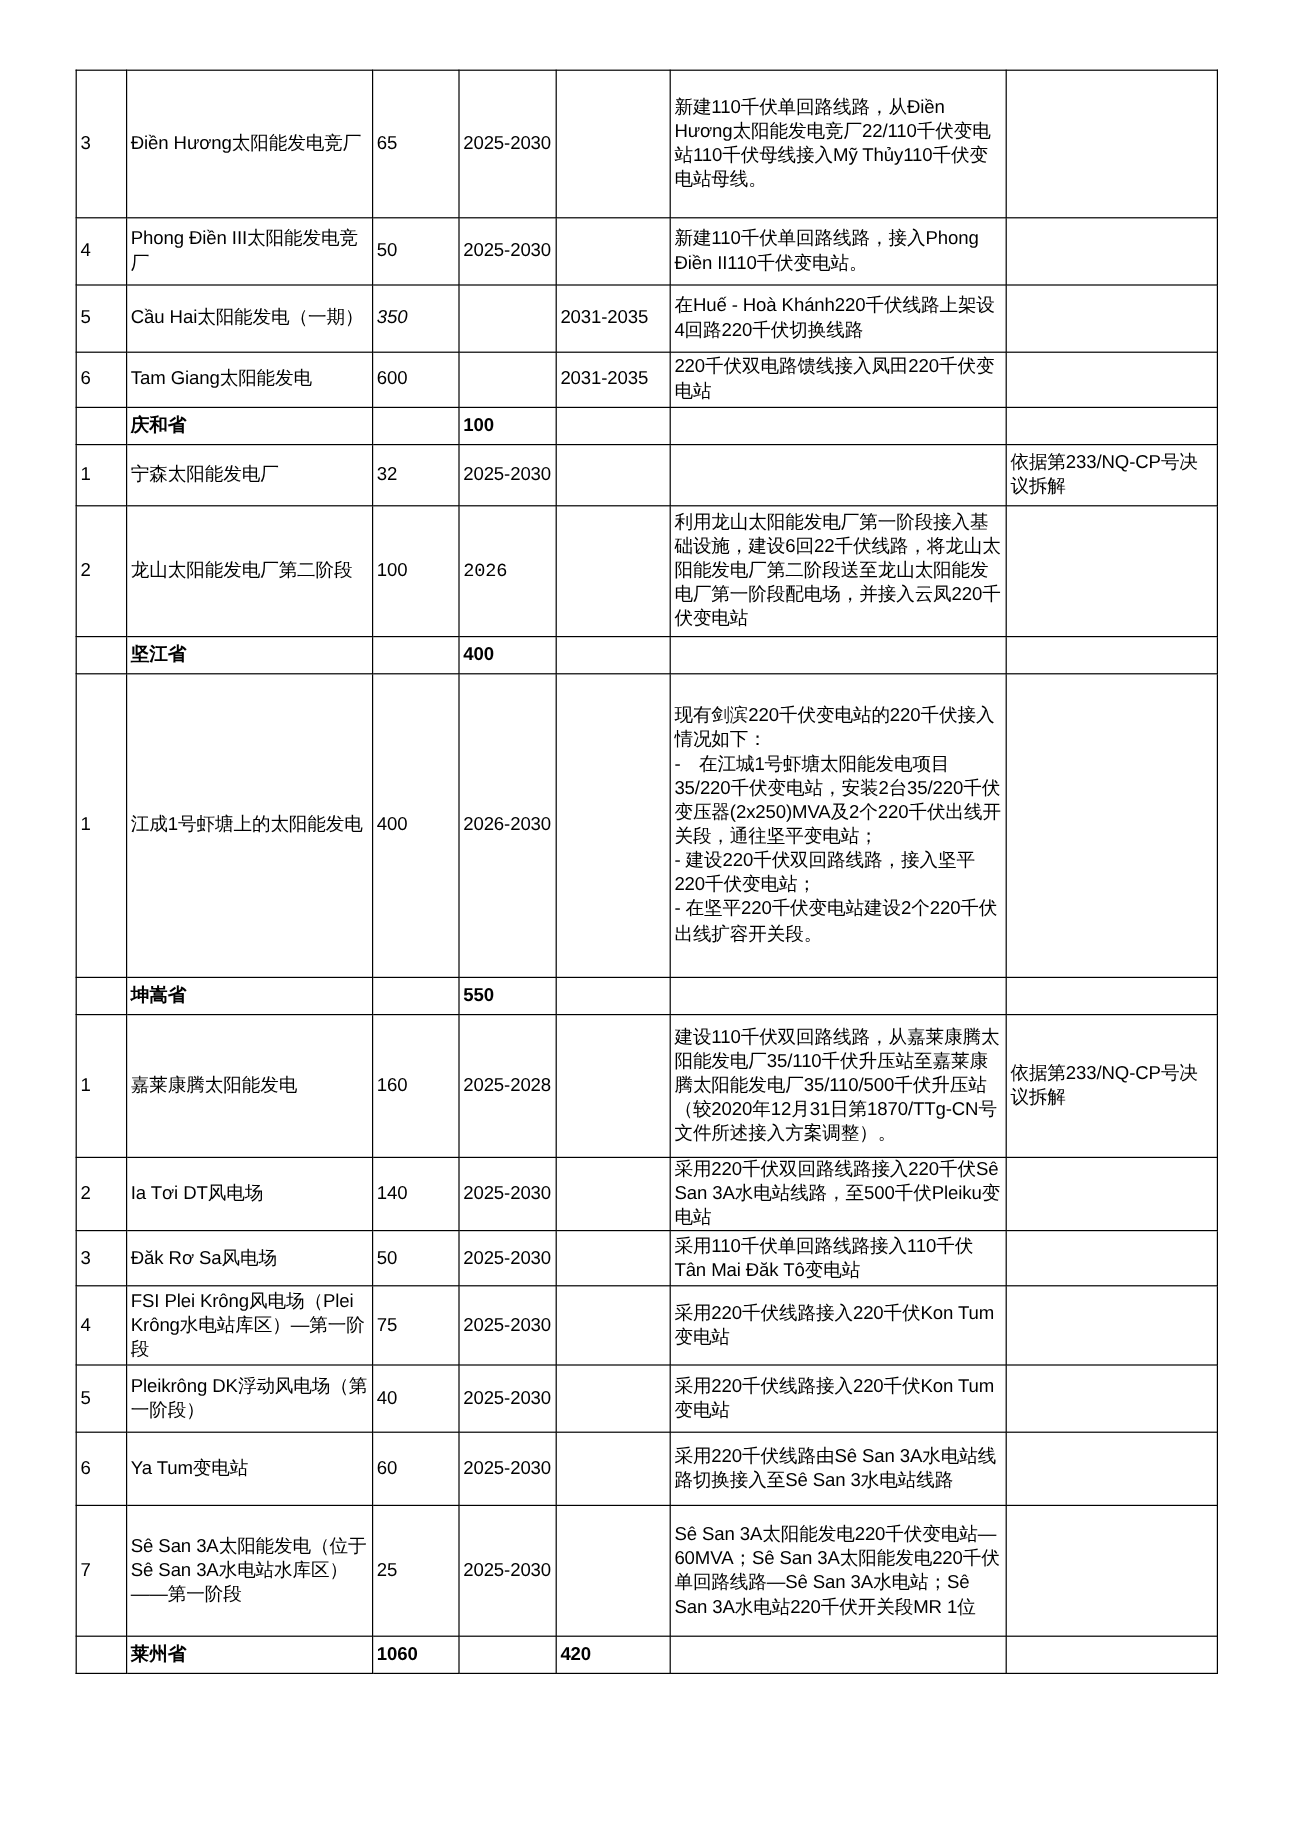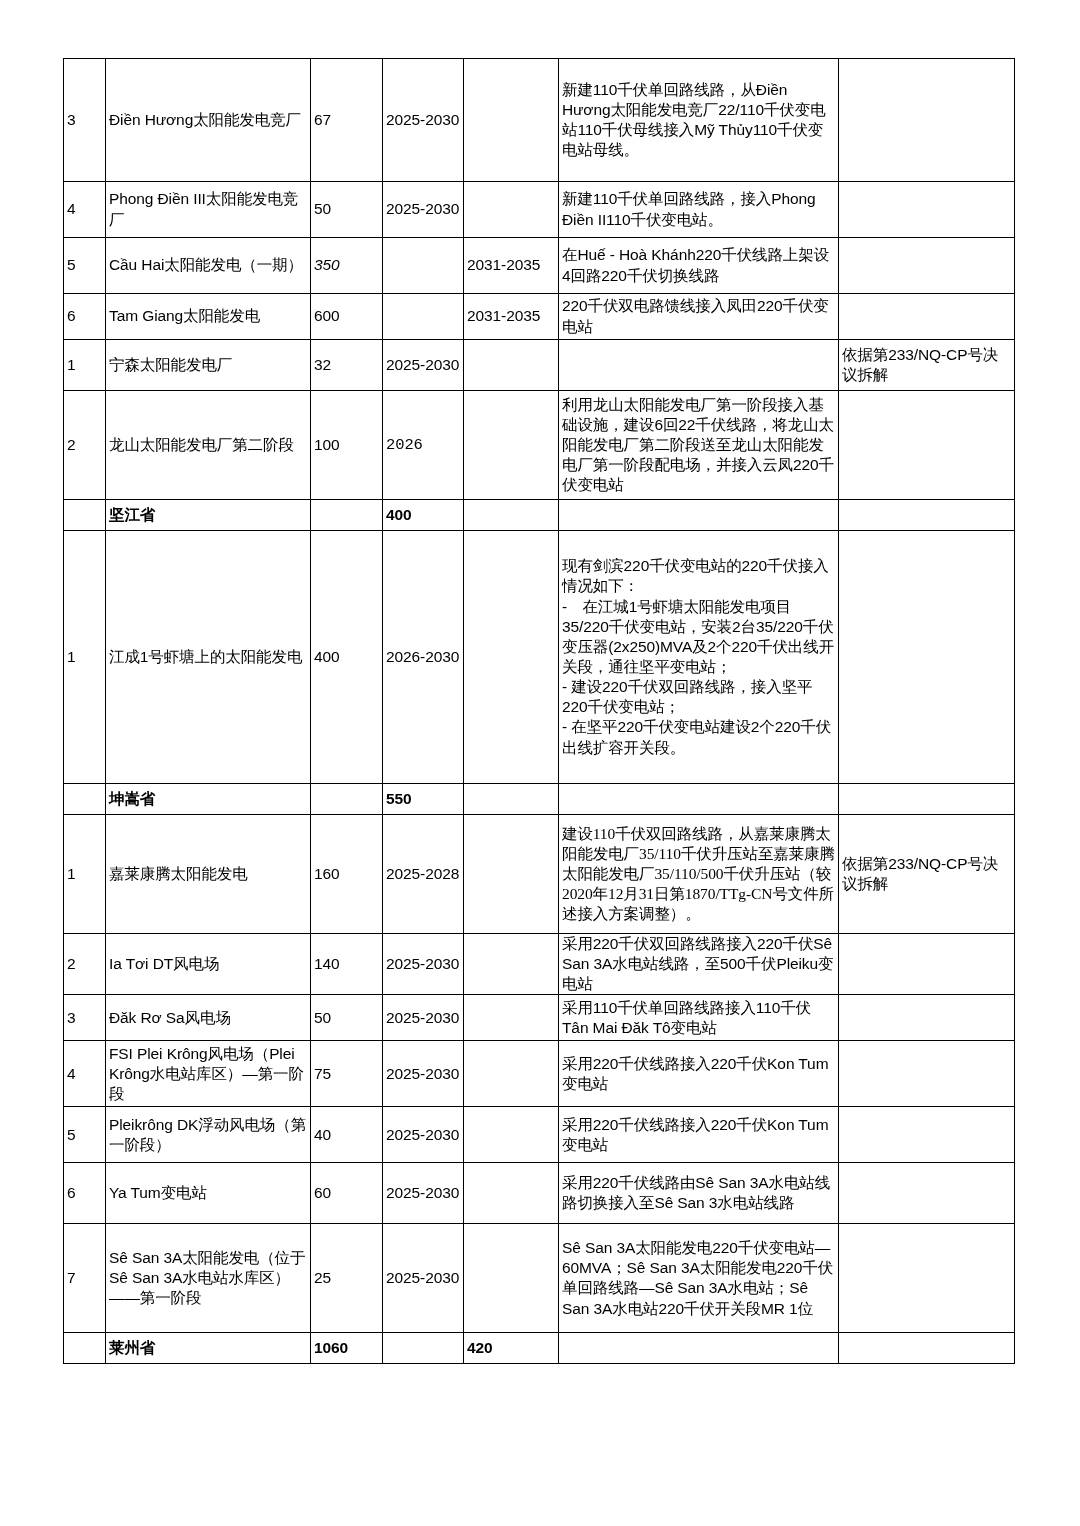--- a/index.html
+++ b/index.html
@@ -96,21 +96,21 @@
         <col class="c-cap">
         <col class="c-yr1">
         <col class="c-yr2">
         <col class="c-desc">
         <col class="c-note">
       </colgroup>
       <tbody id="table-body">
           <tr>
             <td class="idx" style="height: 122px;">3</td>
             <td class="name" style="height: 122px;">Điền Hương太阳能发电竞厂</td>
-            <td class="cap" style="height: 122px;">67</td>
+            <td class="cap" style="height: 122px;">65</td>
             <td class="yr" style="height: 122px;">2025-2030</td>
             <td class="yr" style="height: 122px;"></td>
             <td class="desc" style="height: 122px;">新建110千伏单回路线路，从Điền Hương太阳能发电竞厂22/110千伏变电站110千伏母线接入Mỹ Thủy110千伏变电站母线。</td>
             <td class="note" style="height: 122px;"></td>
           </tr>
           <tr>
             <td class="idx" style="height: 55px;">4</td>
             <td class="name" style="height: 55px;">Phong Điền III太阳能发电竞厂</td>
             <td class="cap" style="height: 55px;">50</td>
             <td class="yr" style="height: 55px;">2025-2030</td>
@@ -129,20 +129,29 @@
           </tr>
           <tr>
             <td class="idx" style="height: 45px;">6</td>
             <td class="name" style="height: 45px;">Tam Giang太阳能发电</td>
             <td class="cap" style="height: 45px;">600</td>
             <td class="yr" style="height: 45px;"></td>
             <td class="yr" style="height: 45px;">2031-2035</td>
             <td class="desc" style="height: 45px;">220千伏双电路馈线接入凤田220千伏变电站</td>
             <td class="note" style="height: 45px;"></td>
           </tr>
+          <tr class="prov">
+            <td class="idx" style="height: 30px;"></td>
+            <td class="name" style="height: 30px;">庆和省</td>
+            <td class="cap" style="height: 30px;"></td>
+            <td class="yr" style="height: 30px;">100</td>
+            <td class="yr" style="height: 30px;"></td>
+            <td class="desc" style="height: 30px;"></td>
+            <td class="note" style="height: 30px;"></td>
+          </tr>
           <tr>
             <td class="idx" style="height: 50px;">1</td>
             <td class="name" style="height: 50px;">宁森太阳能发电厂</td>
             <td class="cap" style="height: 50px;">32</td>
             <td class="yr" style="height: 50px;">2025-2030</td>
             <td class="yr" style="height: 50px;"></td>
             <td class="desc" style="height: 50px;"></td>
             <td class="note" style="height: 50px;">依据第233/NQ-CP号决议拆解</td>
           </tr>
           <tr>
@@ -180,21 +189,21 @@
             <td class="yr" style="height: 30px;"></td>
             <td class="desc" style="height: 30px;"></td>
             <td class="note" style="height: 30px;"></td>
           </tr>
           <tr>
             <td class="idx" style="height: 118px;">1</td>
             <td class="name" style="height: 118px;">嘉莱康腾太阳能发电</td>
             <td class="cap" style="height: 118px;">160</td>
             <td class="yr" style="height: 118px;">2025-2028</td>
             <td class="yr" style="height: 118px;"></td>
-            <td class="desc" style="height: 118px; font-family: Liberation Serif, serif;">建设110千伏双回路线路，从嘉莱康腾太阳能发电厂35/110千伏升压站至嘉莱康腾太阳能发电厂35/110/500千伏升压站（较2020年12月31日第1870/TTg-CN号文件所述接入方案调整）。</td>
+            <td class="desc" style="height: 118px;">建设110千伏双回路线路，从嘉莱康腾太阳能发电厂35/110千伏升压站至嘉莱康腾太阳能发电厂35/110/500千伏升压站（较2020年12月31日第1870/TTg-CN号文件所述接入方案调整）。</td>
             <td class="note" style="height: 118px;">依据第233/NQ-CP号决议拆解</td>
           </tr>
           <tr>
             <td class="idx" style="height: 60px;">2</td>
             <td class="name" style="height: 60px;">Ia Tơi DT风电场</td>
             <td class="cap" style="height: 60px;">140</td>
             <td class="yr" style="height: 60px;">2025-2030</td>
             <td class="yr" style="height: 60px;"></td>
             <td class="desc" style="height: 60px;">采用220千伏双回路线路接入220千伏Sê San 3A水电站线路，至500千伏Pleiku变电站</td>
             <td class="note" style="height: 60px;"></td>

